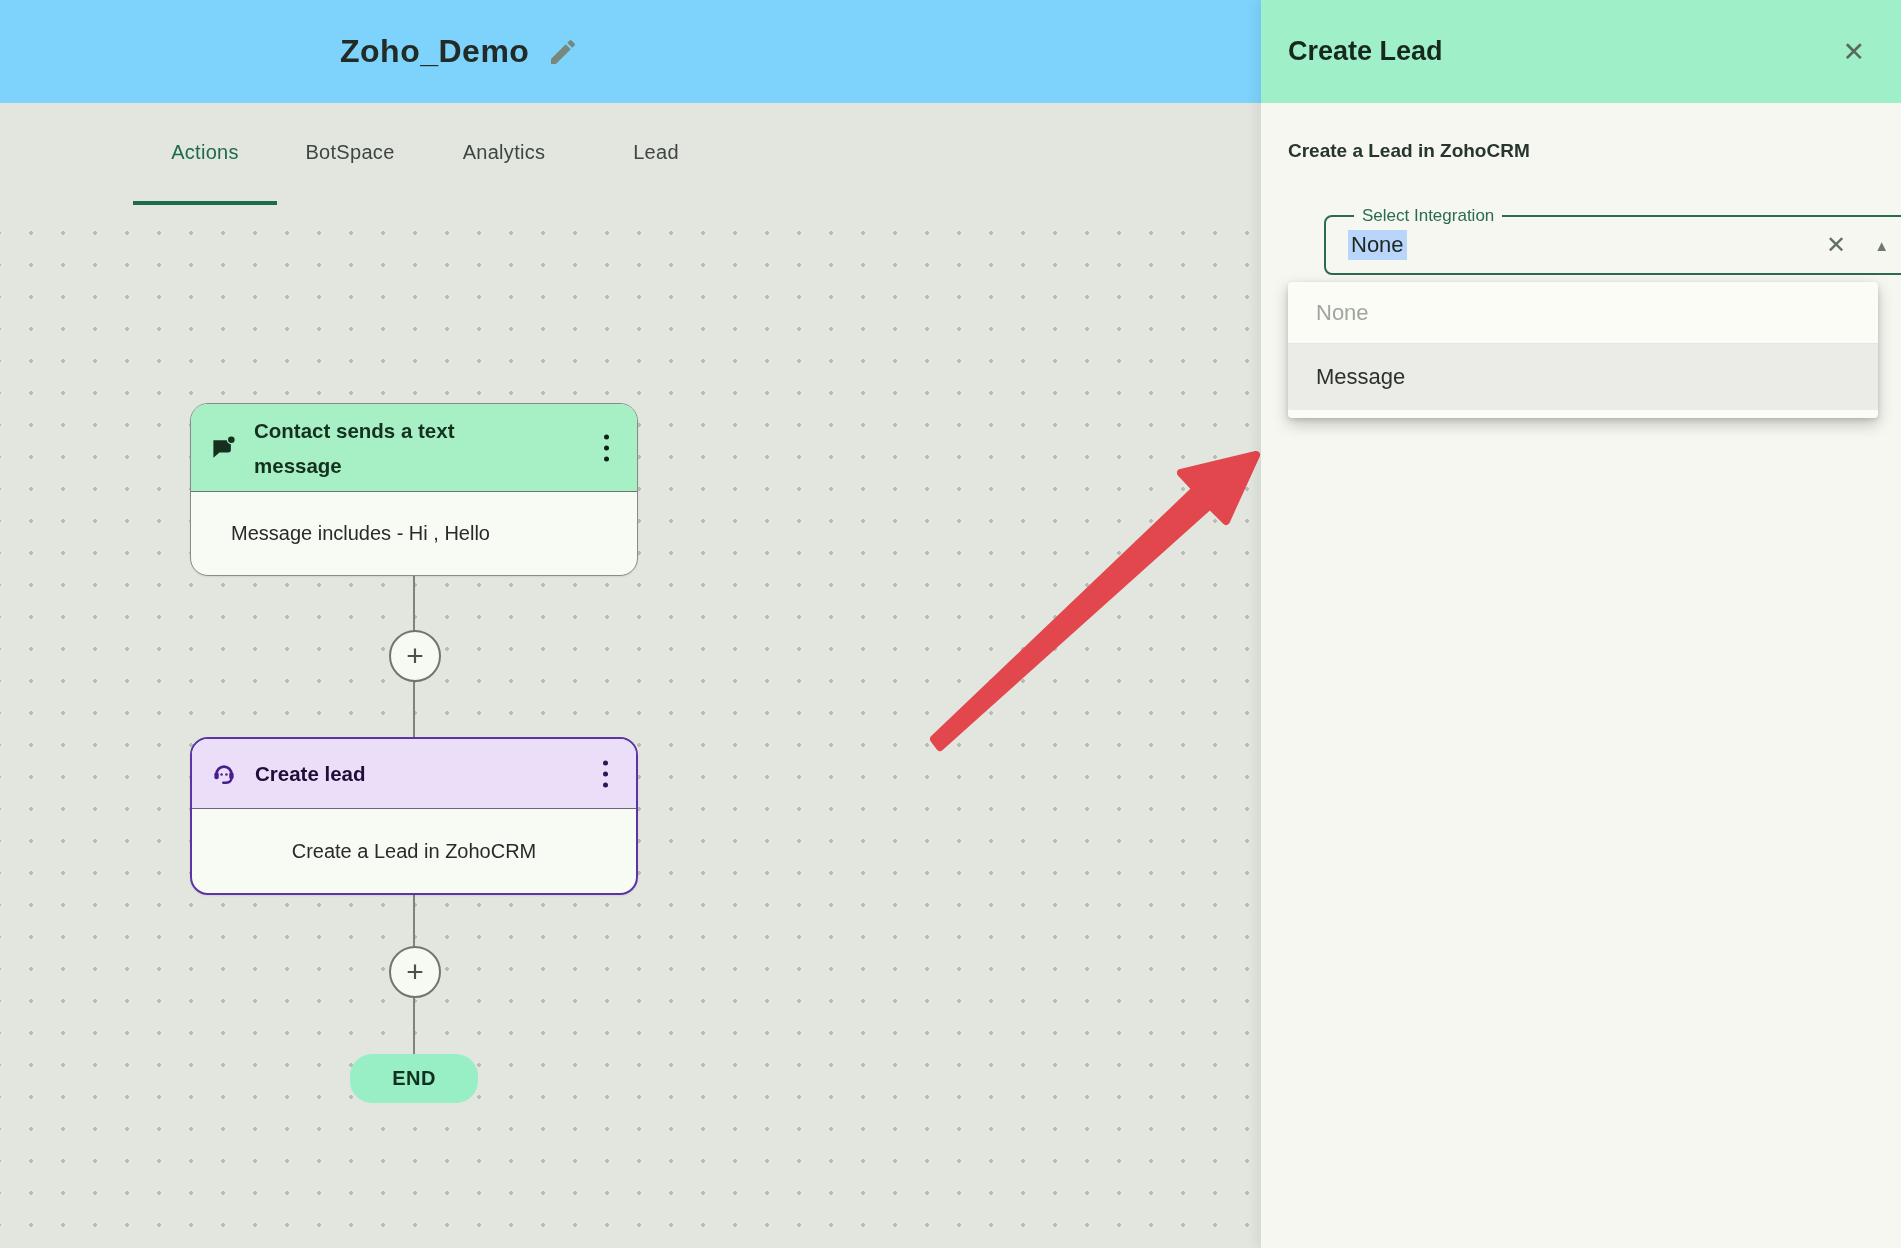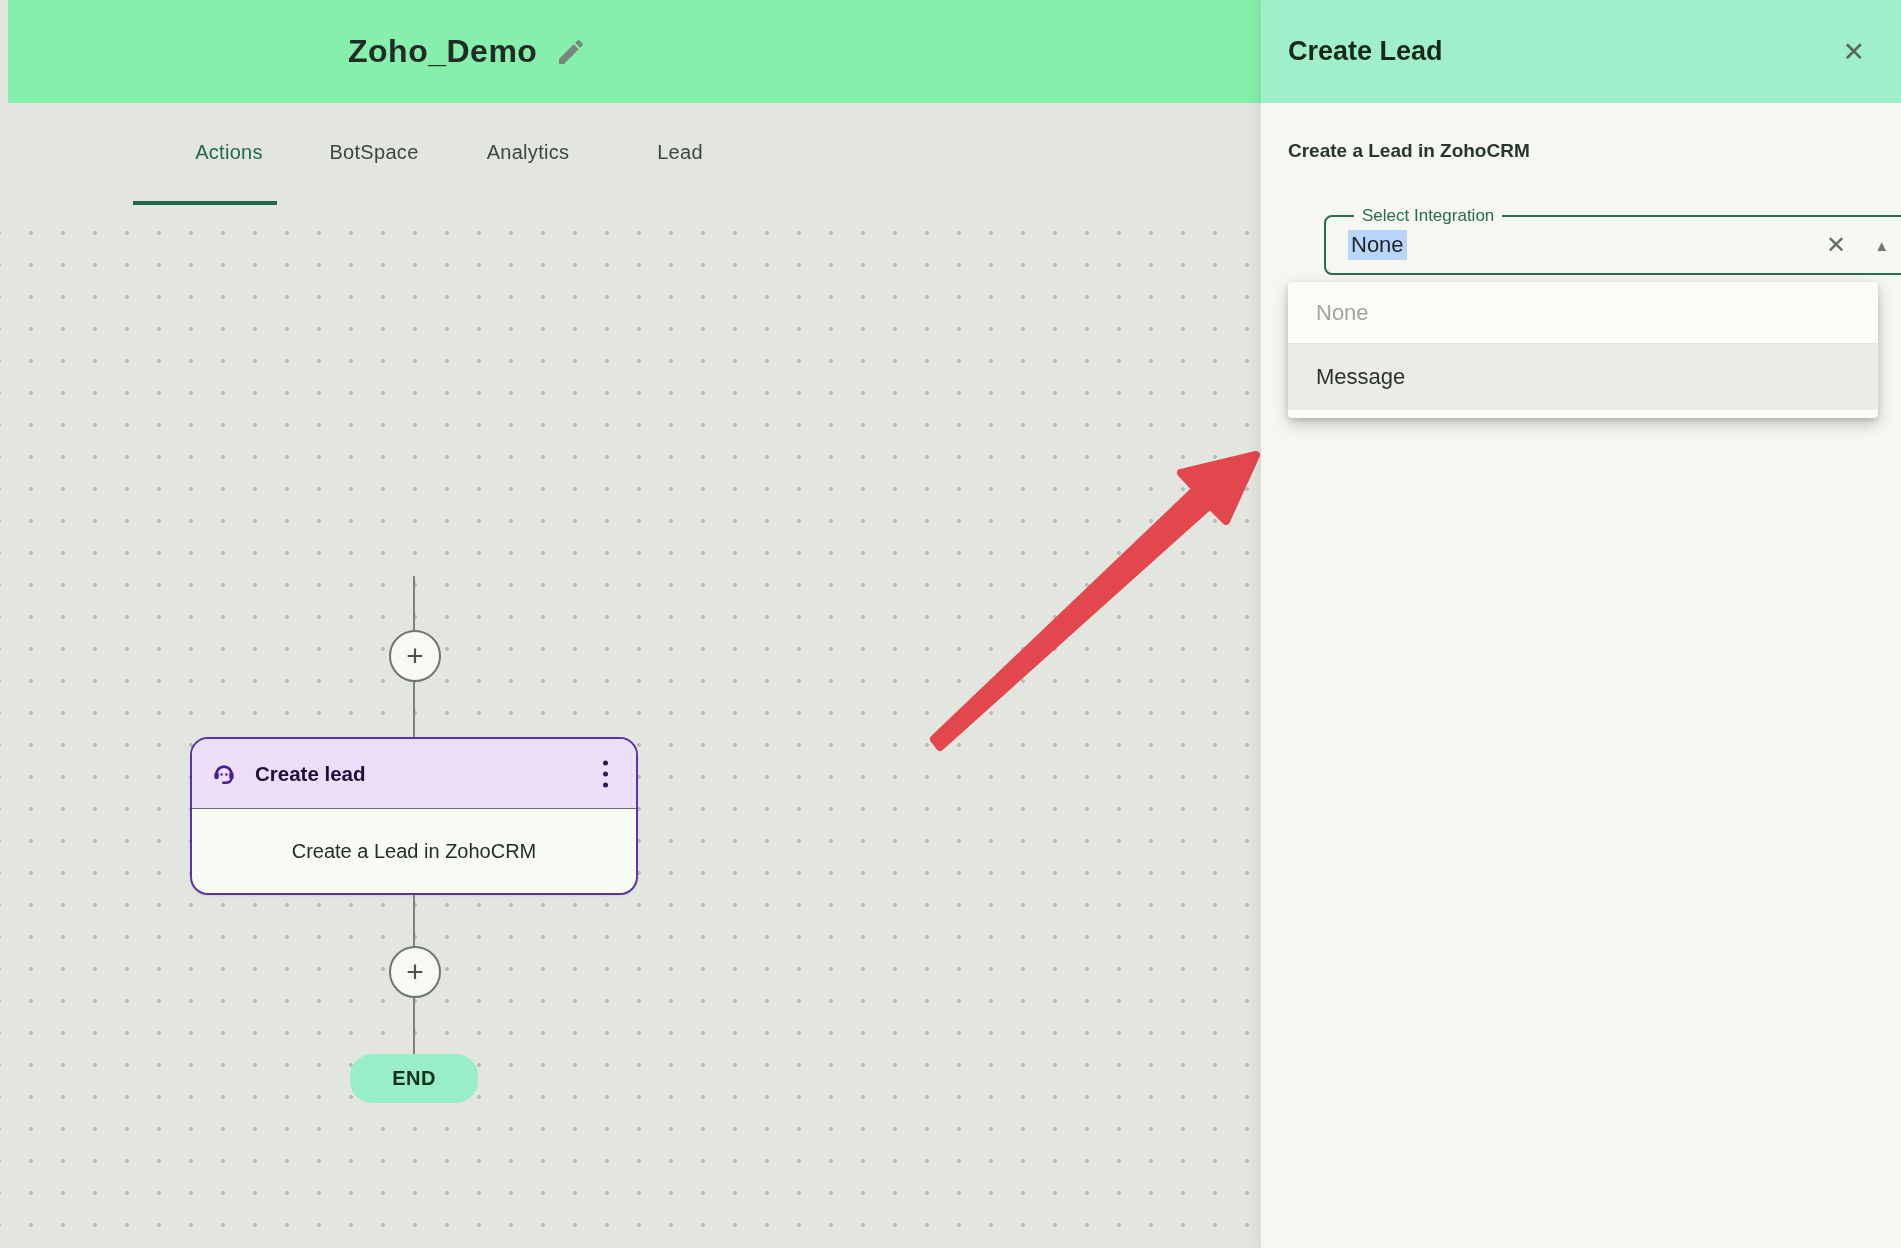--- a/index.html
+++ b/index.html
@@ -1,26 +1,26 @@
 <!DOCTYPE html>
 <html><head>
 <meta charset="utf-8">
 <style>
   * { margin:0; padding:0; box-sizing:border-box; }
   html,body { width:1901px; height:1248px; background:#e2e6df; font-family:"Liberation Sans", sans-serif; }
   #screen { position:relative; width:1901px; height:1248px; overflow:hidden; background:#e2e6df; }
 
   
-  .top-header { position:absolute; left:8px; top:0; width:1481px; height:103px; background:#86efac; }
+  .top-header { position:absolute; left:0; top:0; width:1481px; height:103px; background:#7dd3fc; }
   .wf-title-wrap { position:absolute; left:340px; top:0; height:103px; display:flex; align-items:center; gap:18px; }
   .wf-title { font-size:32px; font-weight:bold; color:#232b26; letter-spacing:.5px; }
   .edit-icon { width:32px; height:32px; display:inline-block; }
 
   .tab-bar { position:absolute; left:0; top:103px; width:1261px; height:102px; background:#e2e6df; }
-  .tab { position:absolute; top:0; height:98px; transform:translateX(-50%); display:flex; align-items:center; font-size:20px; font-weight:500; color:#3d463f; cursor:pointer; letter-spacing:.3px;margin-left:24px; }
+  .tab { position:absolute; top:0; height:98px; transform:translateX(-50%); display:flex; align-items:center; font-size:20px; font-weight:500; color:#3d463f; cursor:pointer; letter-spacing:.3px; }
   .tab.active { color:#1d6b4b; }
   .tab-underline { position:absolute; left:133px; top:98px; width:144px; height:4px; background:#1d6b4b; }
 
   .canvas { position:absolute; left:0; top:205px; width:1261px; height:1043px; background-color:#e2e6df;
             background-image:radial-gradient(circle, #b7bcb4 1.7px, transparent 2px);
             background-size:32px 32px; background-position:15px 12px; }
 
   .connector-line { position:absolute; left:413px; top:576px; width:2px; height:478px; background:#7e847c; }
 
   .flow-node { position:absolute; left:190px; width:448px; background:#f8faf4; border-radius:18px; overflow:hidden; box-shadow:0 1px 2px rgba(0,0,0,.08); }
@@ -107,20 +107,37 @@
       </div>
     <div class="tab" style="left:656px">
         <span>Lead</span>
       </div>
     <div class="tab-underline"></div>
   </div>
 
   <div class="canvas"></div>
   <div class="connector-line"></div>
 
+  <div class="flow-node node-trigger">
+    <div class="node-header">
+      <span class="node-icon">
+        <svg viewBox="0 0 32 32" width="28" height="28">
+          <path fill="#15301f" d="M5 7 h17 a3 3 0 0 1 3 3 v8 a3 3 0 0 1 -3 3 H12 l-7 6 z"></path>
+          <circle cx="25.5" cy="6.5" r="4.5" fill="#15301f" stroke="#a7efc4" stroke-width="1.5"></circle>
+        </svg>
+      </span>
+      <div class="node-title">Contact sends a text message</div>
+      <div class="kebab">
+          <i></i>
+          <i></i>
+          <i></i>
+        </div>
+    </div>
+    <div class="node-body">Message includes - Hi , Hello</div>
+  </div>
 
   <div class="plus-circle plus-1">
       <span>+</span>
     </div>
 
   <div class="flow-node node-action">
     <div class="node-header">
       <span class="node-icon">
         <svg viewBox="0 0 32 32" width="28" height="28">
           <path d="M7.5 16 a8.5 8.5 0 0 1 17 0" fill="none" stroke="#4a1d8f" stroke-width="3" stroke-linecap="round"></path>

